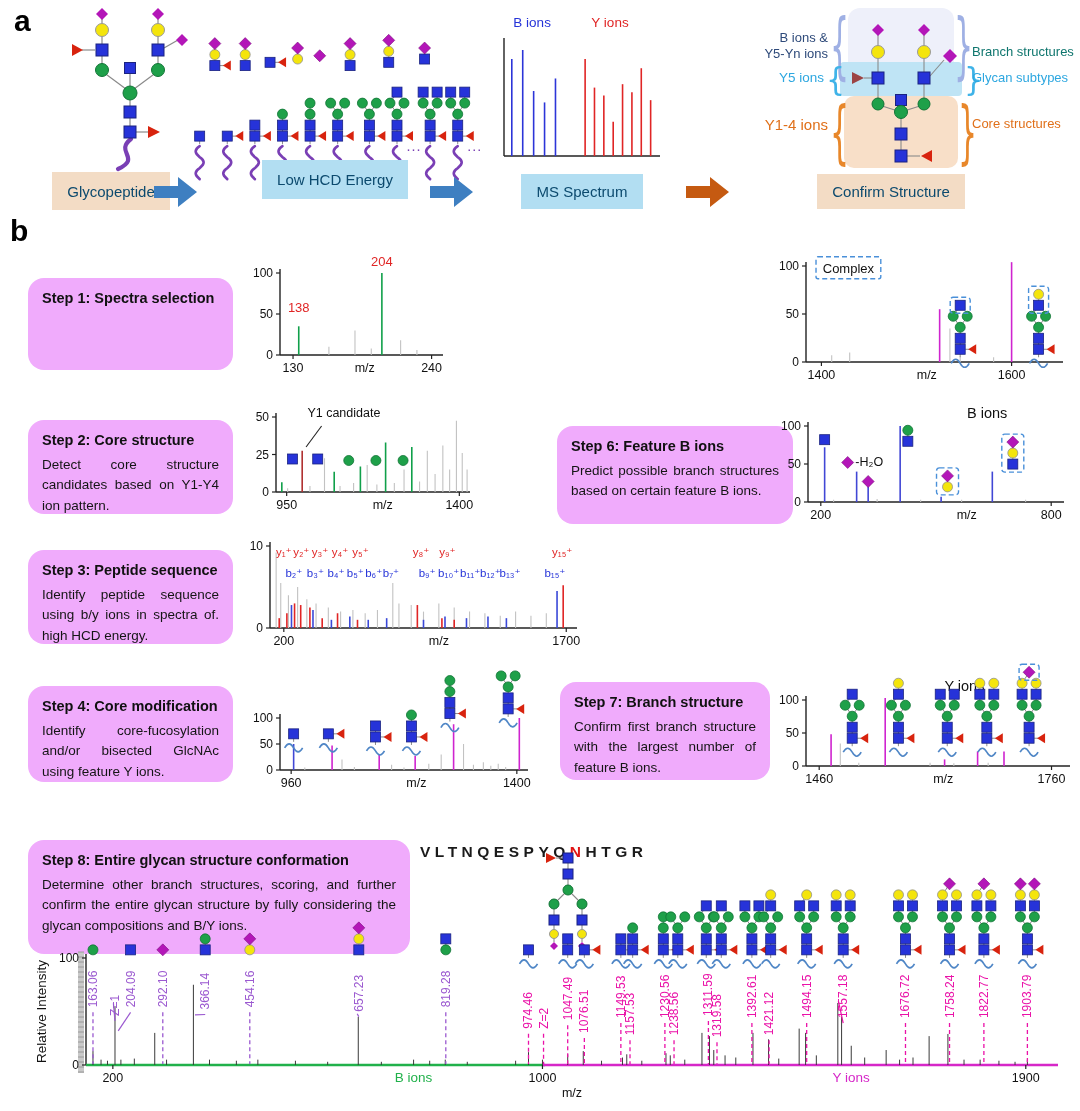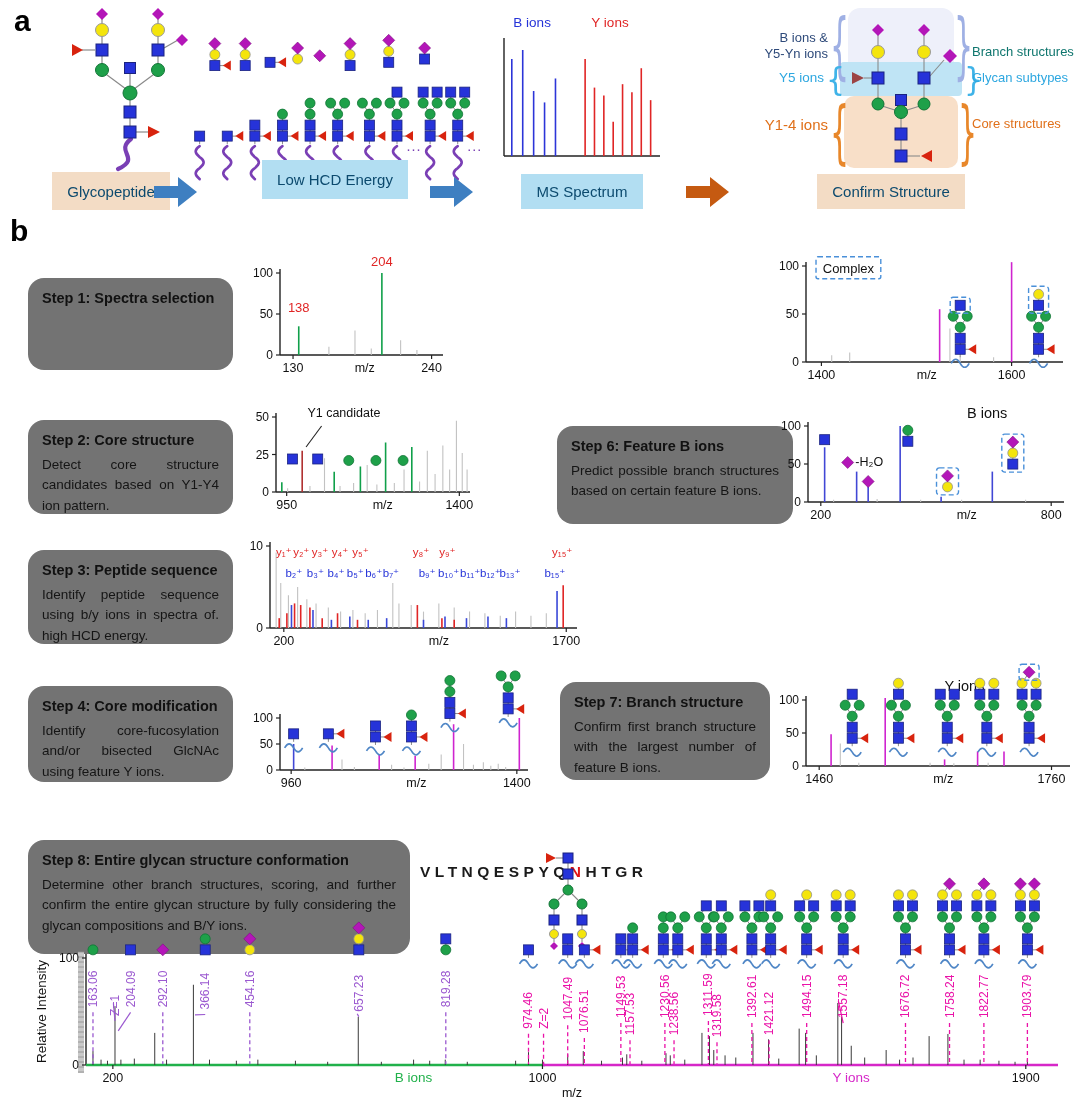--- a/index.html
+++ b/index.html
@@ -4,21 +4,21 @@
 <style>
   html,body{margin:0;padding:0;background:#fff;}
   .canvas{position:relative;width:1080px;height:1111px;background:#fff;overflow:hidden;
           font-family:"Liberation Sans",sans-serif;color:#111;}
   .abs{position:absolute;}
   .plabel{position:absolute;font-weight:bold;font-size:30px;color:#000;}
   .flowbox{position:absolute;display:flex;align-items:center;justify-content:center;
            font-size:15px;color:#0c4a6e;margin-left:24px;}
   .peach{background:#f3dcc5;}
   .lblue{background:#b2def2;}
-  .stepcard{position:absolute;background:#737373;border-radius:16px;padding:10px 14px 8px 14px;box-sizing:border-box;}
+  .stepcard{position:absolute;background:#f0abfc;border-radius:16px;padding:10px 14px 8px 14px;box-sizing:border-box;}
   .stepcard h3{margin:2px 0 7px 0;font-size:14.5px;font-weight:bold;color:#111;}
   .stepcard p{margin:0;font-size:13.5px;line-height:1.5;text-align:justify;color:#151515;}
   .chart{position:absolute;}
   .chart svg{position:absolute;left:0;top:0;overflow:visible;}
   svg text{font-family:"Liberation Sans","DejaVu Sans",sans-serif;}
   .annot-label{position:absolute;font-size:13px;line-height:1.25;}
   .right-label{position:absolute;font-size:13px;white-space:nowrap;}
   .brace{position:absolute;font-family:"DejaVu Sans",sans-serif;transform-origin:top left;line-height:1;}
   .peptide{position:absolute;font-size:15.5px;font-weight:600;letter-spacing:4.5px;color:#1a1a1a;white-space:nowrap;}
   .pep-site{color:#e01414;}
@@ -1004,21 +1004,21 @@
         </g>
         <rect x="249.07999999999998" y="22.22" width="20" height="16" fill="none" stroke="#4a90d9" stroke-width="1.4" stroke-dasharray="5 3" rx="3"></rect>
       </svg>
     </div>
 
   <div class="stepcard" style="left:28px;top:840px;width:382px;height:114px">
     <h3>Step 8: Entire glycan structure conformation</h3>
     <p>Determine other branch structures, scoring, and further confirm the entire glycan structure by fully considering the glycan compositions and B/Y ions.</p>
   </div>
 
-  <div class="peptide" style="left:420px;top:863px">
+  <div class="peptide" style="left:420px;top:843px">
     <span>VLTNQESPYQ</span><span class="pep-site">N</span><span>HTGR</span>
   </div>
 
   <svg class="abs" style="left:518px;top:850px" width="100" height="106" viewBox="0 0 100 106">
     <g stroke="#8a8a8a" stroke-width="1.1">
       <line x1="38" y1="8" x2="45" y2="8"></line>
       <line x1="50" y1="13" x2="50" y2="19"></line>
         <line x1="50" y1="29" x2="50" y2="36"></line>
       <line x1="50" y1="40" x2="36" y2="54"></line>
         <line x1="50" y1="40" x2="64" y2="54"></line>

